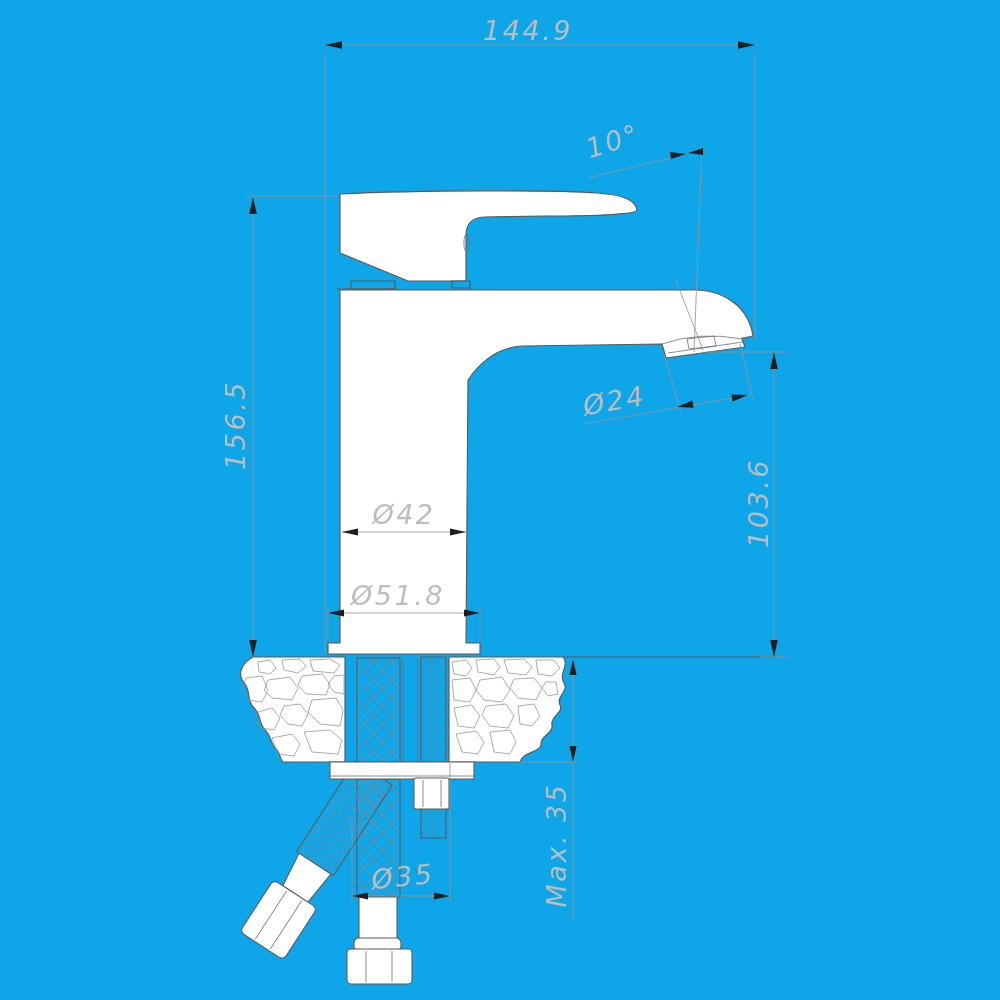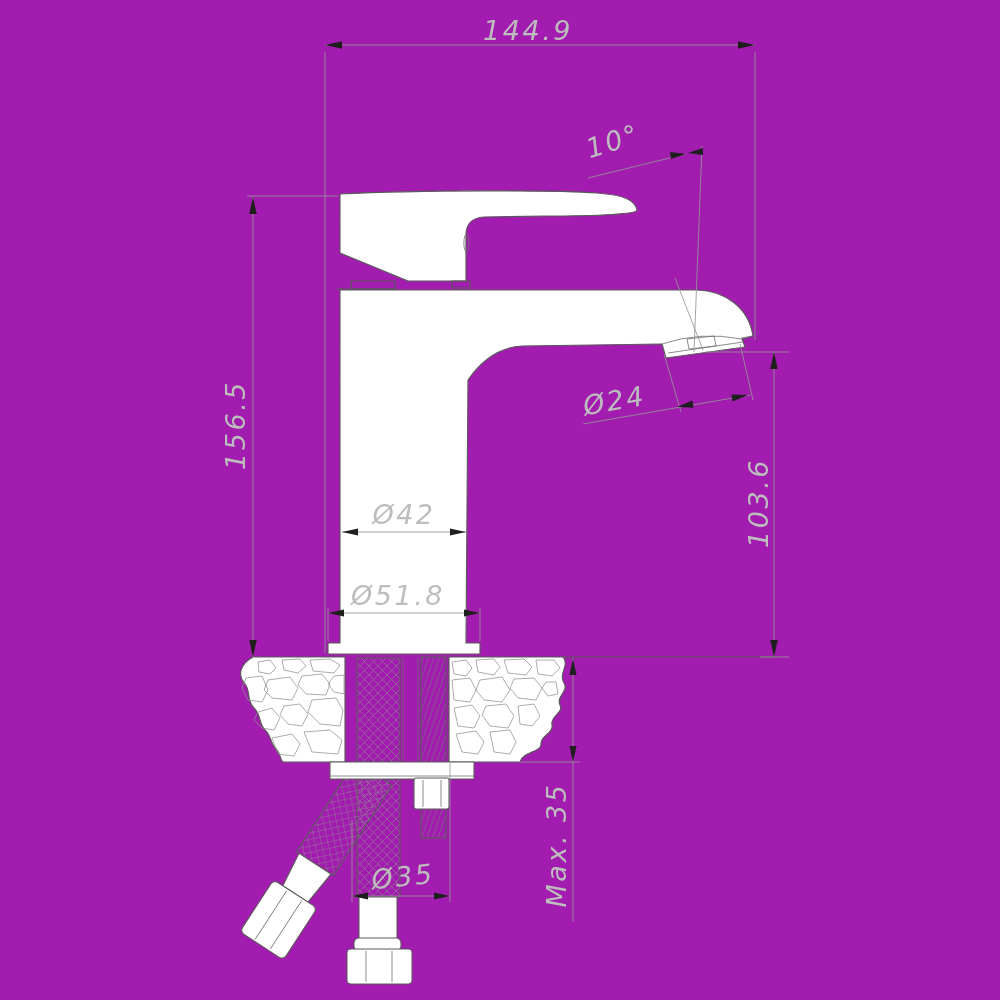--- a/index.html
+++ b/index.html
@@ -1,16 +1,16 @@
 <!DOCTYPE html>
 <html><head>
 <meta charset="utf-8">
 <style>
   html,body{margin:0;padding:0;background:#ffffff;}
-  .stage{width:1000px;height:1000px;position:relative;background:#a21caf;overflow:hidden;}
+  .stage{width:1000px;height:1000px;position:relative;background:#0ea5e9;overflow:hidden;}
   svg{display:block;}
   text{font-family:"DejaVu Sans",sans-serif;font-style:italic;fill:#bdbdbd;letter-spacing:2.5px;}
   .outline{fill:none;stroke:#5a5a5a;stroke-width:1.15;stroke-linejoin:round;stroke-linecap:round;}
   .outline-f{fill:#ffffff;stroke:#5a5a5a;stroke-width:1.15;stroke-linejoin:round;}
   .thin{fill:none;stroke:#6e6e6e;stroke-width:0.8;}
   .dim{fill:none;stroke:#969696;stroke-width:0.85;}
   .arrow{fill:#1f1f1f;stroke:none;}
   .pebble{fill:none;stroke:#909090;stroke-width:0.75;stroke-linejoin:round;}
   .white{fill:#ffffff;stroke:#5a5a5a;stroke-width:1.05;stroke-linejoin:round;}
 </style>

